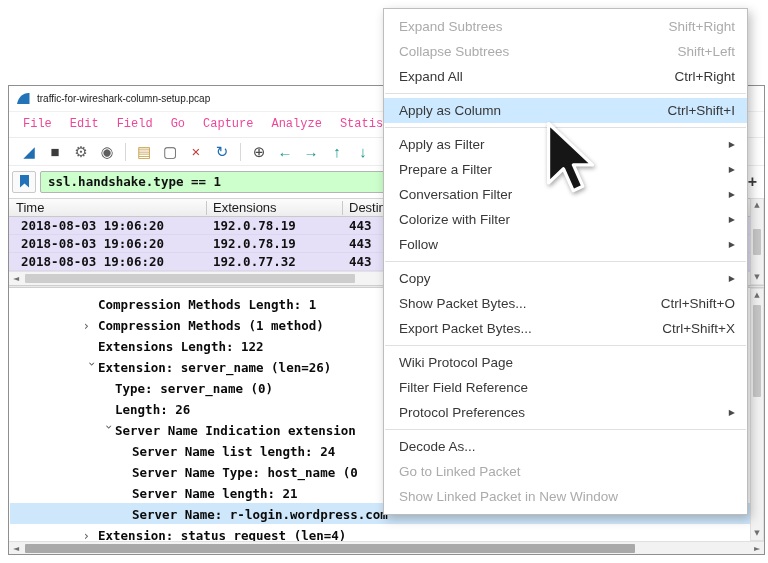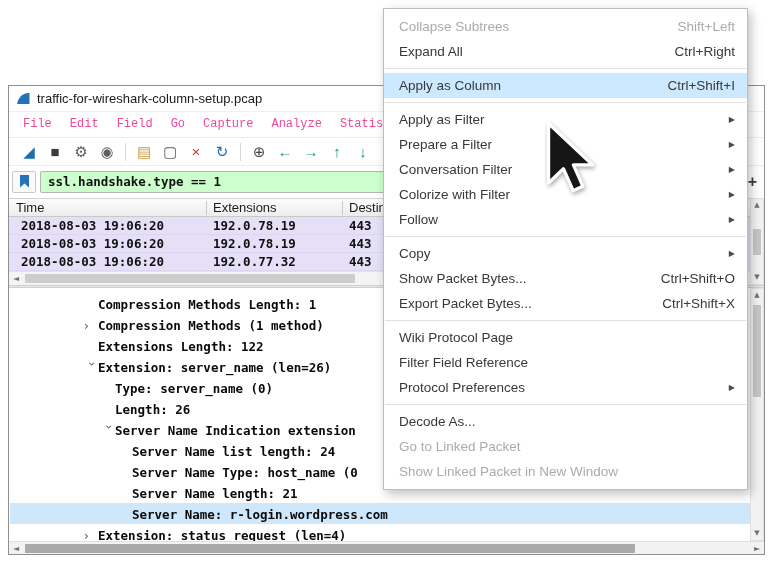--- a/index.html
+++ b/index.html
@@ -6,21 +6,21 @@
   html,body { background: #fff; }
   body { font-family: "Liberation Sans", sans-serif; }
   .stage { position: relative; width: 768px; height: 563px; background: #fff; overflow: hidden; }
 
   
   .ws-window { position: absolute; left: 8px; top: 85px; width: 757px; height: 470px;
                border: 1px solid #8f8f8f; background: #fff; }
   .titlebar { position: absolute; left: 0; top: 0; width: 100%; height: 26px;
               display: flex; align-items: center; gap: 6px; padding-left: 7px;
               border-bottom: 1px solid #f0f0f0; }
-  .title-text { font-size: 13px; color: #1a1a1a; }
+  .title-text { font-size: 10px; color: #1a1a1a; }
 
   .menubar { position: absolute; left: 0; top: 26px; width: 100%; height: 25px;
              display: flex; align-items: center; padding-left: 5px; }
   .mb-item { font-size: 12px; color: #ec4899; padding: 0 9px; line-height: 25px; font-family: Liberation Mono, monospace; }
 
   .toolbar { position: absolute; left: 0; top: 51px; width: 100%; height: 29px;
              border-top: 1px solid #ececec; border-bottom: 1px solid #ececec;
              display: flex; align-items: center; padding-left: 8px; gap: 2px; }
   .tb-icon { width: 24px; text-align: center; font-size: 15px; line-height: 24px; }
   .tb-sep { width: 1px; height: 18px; background: #d8d8d8; margin: 0 4px; }
@@ -216,20 +216,24 @@
     <div class="bottom-hscroll">
       <span class="sb-btn left">◄</span>
       <span class="hthumb"></span>
       <span class="sb-btn right">►</span>
     </div>
 
   </div>
 
   <div class="context-menu" id="ctxMenu">
       <div class="cm-item disabled">
+        <span class="cm-label">Expand Subtrees</span>
+        <span class="sc">Shift+Right</span>
+      </div>
+      <div class="cm-item disabled">
         <span class="cm-label">Collapse Subtrees</span>
         <span class="sc">Shift+Left</span>
       </div>
       <div class="cm-item">
         <span class="cm-label">Expand All</span>
         <span class="sc">Ctrl+Right</span>
       </div>
       <div class="cm-sep"></div>
       <div class="cm-item highlighted">
         <span class="cm-label">Apply as Column</span>

